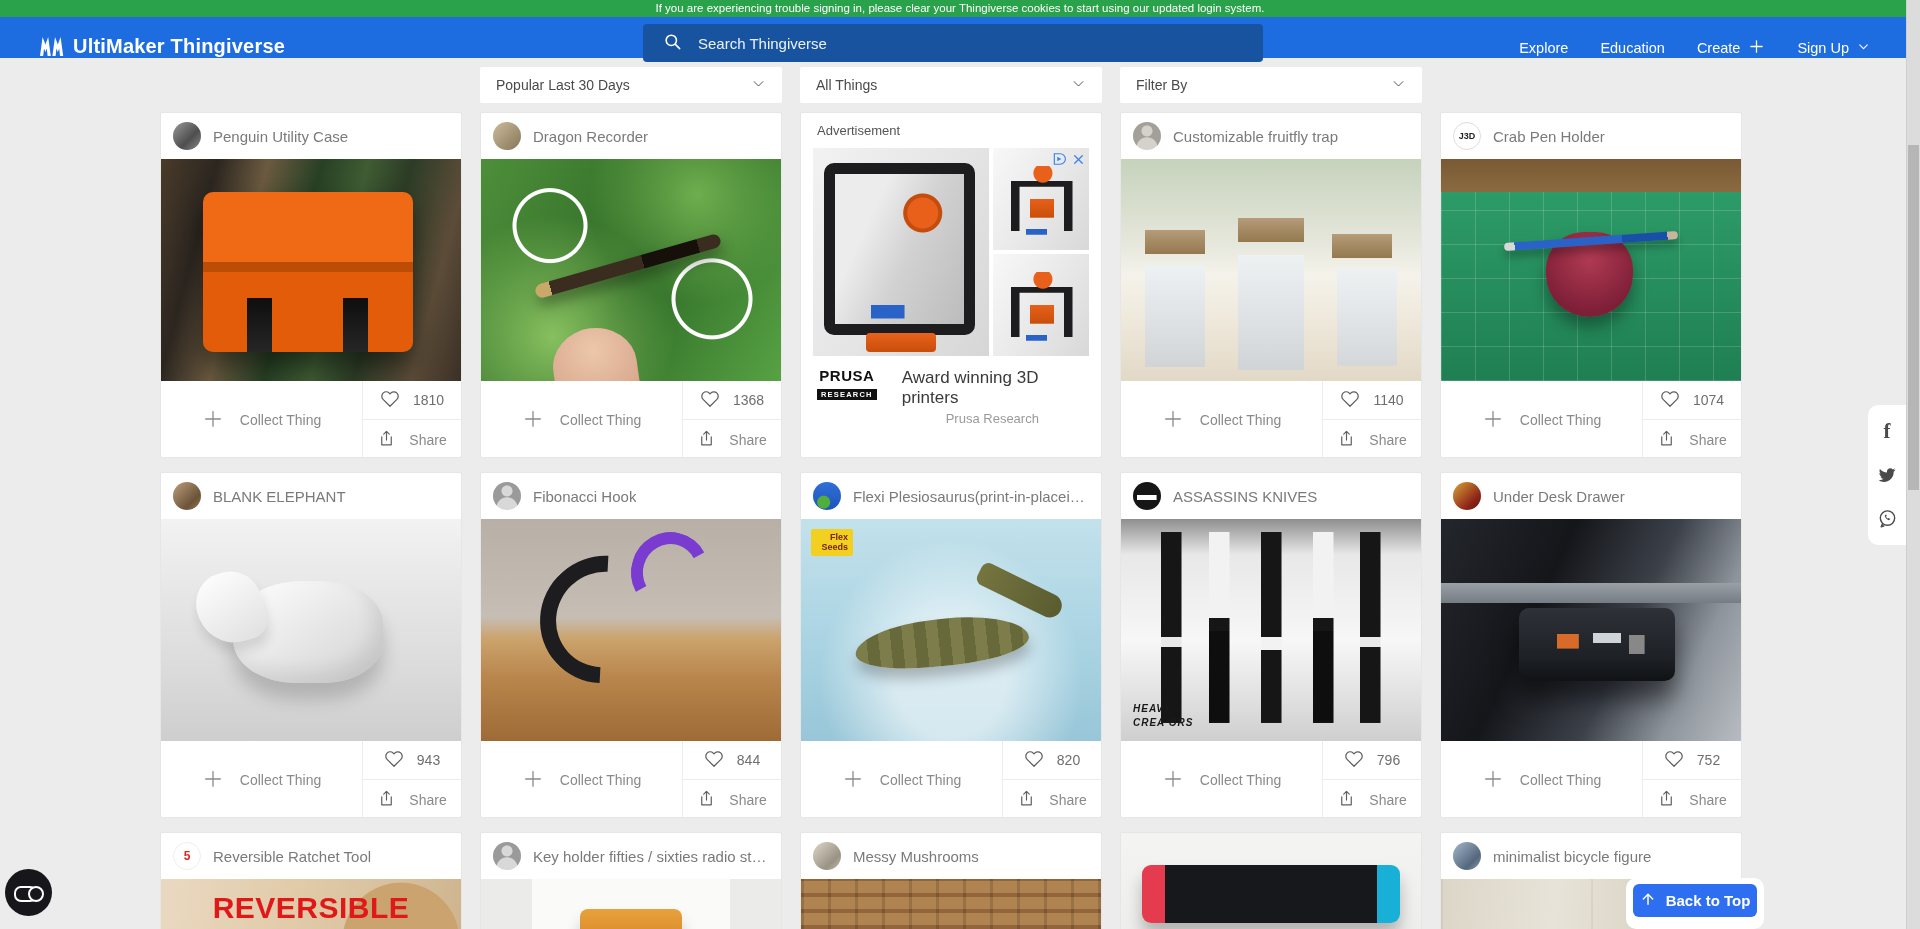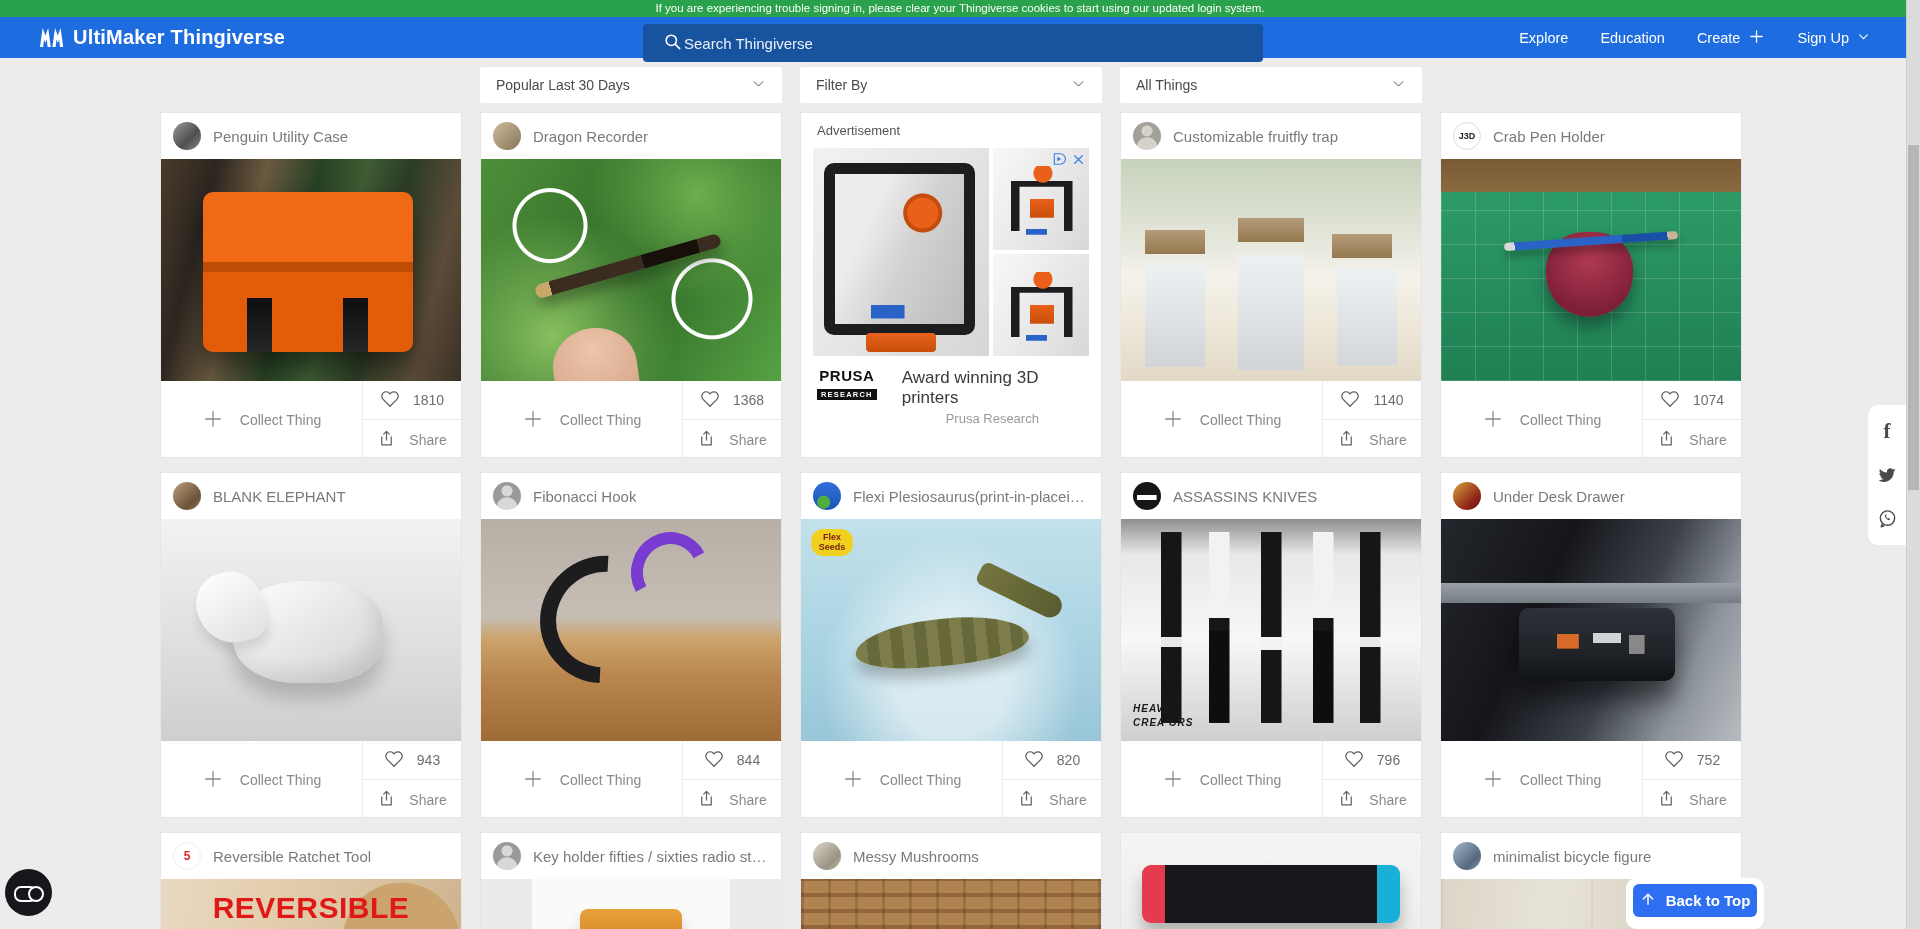--- a/index.html
+++ b/index.html
@@ -6,27 +6,27 @@
   html,body{margin:0;padding:0;}
   body{
     width:1920px;height:929px;overflow:hidden;position:relative;
     background:#ececec;
     font-family:"Liberation Sans","DejaVu Sans",sans-serif;
     -webkit-font-smoothing:antialiased;
   }
   
   .banner{height:17px;background:#2aa14b;color:#fff;font-size:11.5px;line-height:17px;text-align:center;}
   
-  .header{height:41px;background:#1d6ce0;position:relative;display:flex;align-items:center;}
+  .header{height:41px;background:#1d6ce0;position:relative;display:flex;align-items:flex-end;}
   .logo{display:flex;align-items:center;gap:9px;margin-left:40px;cursor:pointer;}
   .logo svg{display:block;}
   .logo-text{color:#fff;font-size:20px;font-weight:600;letter-spacing:.2px;}
   .searchbox{position:absolute;left:643px;top:7px;width:620px;height:38px;background:#18539f;border-radius:4px;display:flex;align-items:center;padding:0 0 0 20px;box-sizing:border-box;}
   .searchbox svg{flex:0 0 auto;}
-  .searchbox input{background:transparent;border:0;outline:0;color:#fff;font-size:15px;width:520px;font-family:inherit;}
+  .searchbox input{background:transparent;border:0;outline:0;color:#fff;font-size:15px;margin-left:14px;width:520px;font-family:inherit;}
   .searchbox input::placeholder{color:rgba(255,255,255,.92);}
   .nav{margin-left:auto;margin-right:50px;display:flex;align-items:center;gap:32px;}
   .nav-item{color:#fff;font-size:14.5px;display:flex;align-items:center;gap:8px;cursor:pointer;white-space:nowrap;}
   
   .content{padding:9px 0 0 160px;}
   .filters{display:flex;gap:18px;margin-left:320px;}
   .filter{width:302px;height:36px;background:#fff;border-radius:2px;display:flex;align-items:center;justify-content:space-between;padding:0 16px;box-sizing:border-box;cursor:pointer;}
   .filter-label{font-size:14px;color:#4a4a4a;}
   
   .grid{margin-top:9px;display:flex;flex-wrap:wrap;gap:14px 18px;width:1600px;}
@@ -134,21 +134,21 @@
     border-bottom-color:transparent;border-right-color:transparent;transform:rotate(16deg);box-sizing:border-box;}
   [data-thumb="flexi-plesiosaurus"]{background:
       radial-gradient(ellipse at 50% 72%,rgba(255,255,255,.6) 26%,rgba(255,255,255,0) 62%),
       linear-gradient(#c2e1eb,#a9d3e2 58%,#98c6d8);}
   [data-thumb="flexi-plesiosaurus"]::before{left:18%;top:45%;width:58%;height:21%;transform:rotate(-6deg);
     border-radius:50% 50% 45% 45%/60% 60% 45% 45%;box-shadow:0 10px 14px rgba(0,0,0,.25);
     background:repeating-linear-gradient(90deg,#7c7d4a 0 12px,#67693a 12px 24px);}
   [data-thumb="flexi-plesiosaurus"]::after{left:58%;top:27%;width:30%;height:11%;transform:rotate(26deg);border-radius:10px 16px 16px 10px;
     background:linear-gradient(90deg,#74753f,#5a5c30);}
   [data-thumb="flexi-plesiosaurus"] .thumb-overlay{top:10px;left:10px;background:#f2d020;color:#7a2410;font-size:9px;font-weight:700;
-    padding:3px 5px;border-radius:12px;line-height:1.15;width:32px;text-align:center;}
+    padding:3px 5px;border-radius:2px;line-height:1.15;width:32px;text-align:right;}
   [data-thumb="assassins-knives"]{background:linear-gradient(#8f8f8f,#e8e8e8 16%,#f7f7f7 55%,#cfcfcf);font-style:italic;}
   [data-thumb="assassins-knives"]::before{inset:6% 12% 8% 12%;
     background:
       linear-gradient(#161616 55%,#e8e8e8 55% 60%,#161616 60%) no-repeat 2% 50%/9% 100%,
       linear-gradient(#f2f2f2 45%,#161616 45% 52%,#0e0e0e 52%) no-repeat 25% 50%/9% 100%,
       linear-gradient(#161616 55%,#f2f2f2 55% 62%,#161616 62%) no-repeat 50% 50%/9% 100%,
       linear-gradient(#f2f2f2 45%,#161616 45% 52%,#0e0e0e 52%) no-repeat 75% 50%/9% 100%,
       linear-gradient(#161616 55%,#e8e8e8 55% 60%,#161616 60%) no-repeat 98% 50%/9% 100%;}
   [data-thumb="assassins-knives"] .thumb-overlay{bottom:12px;left:12px;font-size:10px;font-weight:700;color:#1a1a1a;letter-spacing:1px;width:64px;line-height:1.35;}
   [data-thumb="under-desk-drawer"]{background:linear-gradient(115deg,#23262c,#15161a 34%,#3c414a 60%,#8e949c 80%,#b8bcc2);}
@@ -245,27 +245,27 @@
 
 <div class="content">
   <div class="filters">
     <div class="filter">
       <span class="filter-label">Popular Last 30 Days</span>
       <span><svg width="15" height="15" viewBox="0 0 24 24" fill="none" stroke="#555" stroke-width="1.6" stroke-linecap="round">
             <polyline points="5,9 12,16 19,9"></polyline>
           </svg></span>
     </div>
     <div class="filter">
-      <span class="filter-label">Filter By</span>
+      <span class="filter-label">All Things</span>
       <span><svg width="15" height="15" viewBox="0 0 24 24" fill="none" stroke="#555" stroke-width="1.6" stroke-linecap="round">
             <polyline points="5,9 12,16 19,9"></polyline>
           </svg></span>
     </div>
     <div class="filter">
-      <span class="filter-label">All Things</span>
+      <span class="filter-label">Filter By</span>
       <span><svg width="15" height="15" viewBox="0 0 24 24" fill="none" stroke="#555" stroke-width="1.6" stroke-linecap="round">
             <polyline points="5,9 12,16 19,9"></polyline>
           </svg></span>
     </div>
   </div>
 
   <div class="grid">
   <article class="card">
     <div class="card-head">
       <span class="avatar" data-av="penguin-utility-case"></span>

